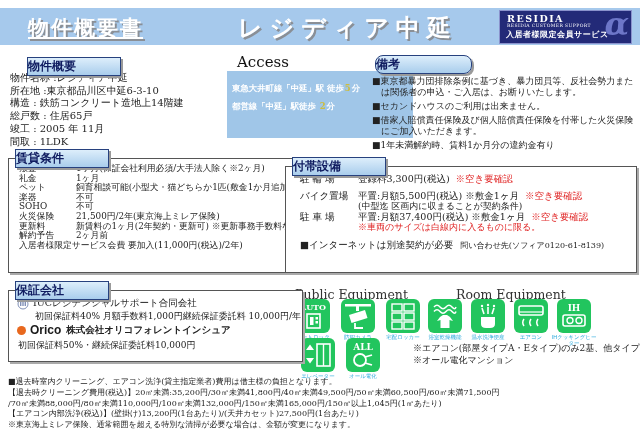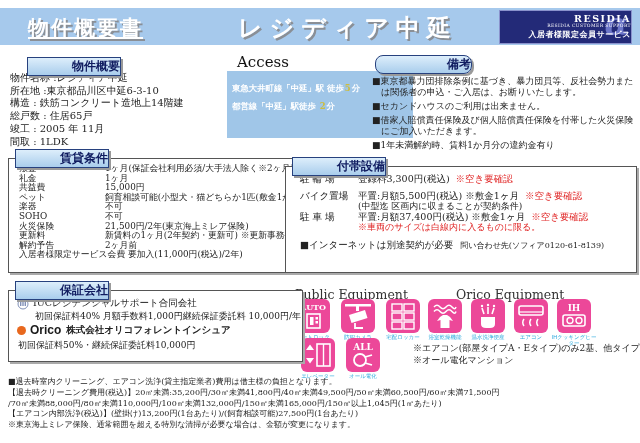--- a/index.html
+++ b/index.html
@@ -1,52 +1,52 @@
 <!DOCTYPE html>
 <html><head>
 <meta charset="utf-8">
 <style>
   html,body{margin:0;padding:0;background:#fff;}
   #page{position:relative;width:640px;height:443px;background:#fff;overflow:hidden;
         font-family:"DejaVu Serif","Liberation Serif",serif;color:#222;}
   
-  .topbar{position:absolute;left:0;top:8px;width:640px;height:37px;background:#a6c9ec;text-align:right;}
+  .topbar{position:absolute;left:0;top:8px;width:640px;height:37px;background:#a6c9ec;}
   .doc-title{position:absolute;left:28px;top:6px;font-size:21px;font-weight:bold;color:#fff;
              text-decoration:underline;text-shadow:2px 2px 0 #8a8f96;letter-spacing:2px;}
   .prop-title{position:absolute;left:238px;top:4px;font-size:24px;font-weight:bold;color:#fff;
               letter-spacing:7px;text-shadow:2px 2px 0 #8a8f96;white-space:nowrap;}
   .logo{position:absolute;right:8px;top:2px;width:131px;height:32px;background:#232a78;
         border:1px solid #8a92cc;overflow:hidden;}
   .logo-alpha{position:absolute;right:2px;top:-6px;font-size:32px;font-style:italic;
               font-weight:bold;color:#6d76c8;}
   .logo-brand{position:relative;color:#fff;font-size:9.5px;font-weight:bold;letter-spacing:1.5px;
               margin:3px 0 0 7px;line-height:9px;}
   .logo-sub{position:relative;color:#fff;font-size:4.5px;margin-left:7px;letter-spacing:.4px;line-height:6px;}
   .logo-service{position:relative;color:#fff;font-size:8px;font-weight:bold;margin-left:6px;
                 letter-spacing:.5px;line-height:10px;}
   
   .sec-head{position:absolute;height:17px;background:linear-gradient(#ddeefb,#a9cdec);
             border:1px solid #27417e;box-shadow:2px 2px 0 #9a9a9a;color:#101c60;
-            font-weight:bold;font-size:12px;text-align:right;line-height:17px;z-index:3;}
+            font-weight:bold;font-size:12px;text-align:left;line-height:17px;z-index:3;}
   
   .box{position:absolute;background:#fff;border:1px solid #555;box-shadow:2px 2px 0 #aaa;z-index:1;}
   
   .ov-lines{position:absolute;left:10px;top:72px;font-size:10px;line-height:12.7px;white-space:nowrap;}
   
   .access-head{position:absolute;left:237px;top:53px;font-size:15px;color:#111;}
   .access-box{position:absolute;left:227px;top:71px;width:139px;height:67px;background:#a0c6e8;padding-left:47px;}
   .access-line{position:absolute;left:5px;font-size:8.4px;font-weight:bold;color:#fff;white-space:nowrap;}
   .acc-num{color:#cdbd3e;padding:0 1px;}
   
   .remarks{position:absolute;left:372px;top:76px;width:266px;font-size:9px;line-height:11px;}
   .remarks p{margin:0 0 3px 0;padding-left:9px;text-indent:-9px;}
   
   .lease-box{left:8px;top:158px;width:301px;height:113px;}
   .lease-rows{position:absolute;left:10px;top:5px;font-size:8.8px;line-height:9.6px;}
-  .lease-row{display:flex;white-space:nowrap;gap:29px;}
+  .lease-row{display:flex;white-space:nowrap;}
   .ll{flex:0 0 57px;}
   .lease-footer{white-space:nowrap;}
   
   .fac-box{left:285px;top:166px;width:350px;height:105px;}
   .fac-line{position:absolute;left:14px;display:flex;font-size:9.5px;white-space:nowrap;}
   .fl{width:58px;}
   .fr{color:#e02424;margin-left:6px;}
   .fac-sub{position:absolute;left:72px;font-size:9px;white-space:nowrap;}
   .fac-subred{position:absolute;left:72px;font-size:9px;color:#e02424;white-space:nowrap;}
   .fac-inet{position:absolute;left:14px;font-size:9.5px;white-space:nowrap;}
@@ -55,21 +55,21 @@
   .guar-box{left:8px;top:290px;width:293px;height:70px;}
   .g-row1{position:absolute;left:8px;top:6px;font-size:9.5px;white-space:nowrap;display:flex;align-items:center;}
   .g-det1{position:absolute;left:26px;top:19px;font-size:9px;white-space:nowrap;}
   .g-row2{position:absolute;left:8px;top:32px;font-size:9.5px;font-weight:bold;white-space:nowrap;display:flex;align-items:center;}
   .orico-dot{display:inline-block;width:9px;height:9px;border-radius:50%;background:#e8681e;margin-right:4px;}
   .orico-brand{font-family:"Liberation Sans",sans-serif;font-size:12px;font-weight:bold;color:#1a1a1a;margin-right:5px;}
   .g-det2{position:absolute;left:9px;top:48px;font-size:9px;white-space:nowrap;}
   
   .eq-heading{position:absolute;font-size:12.5px;color:#333;}
   .eq-icon{position:absolute;width:34px;}
-  .eq-tile{width:34px;height:34px;background:#ec4899;border-radius:6px;display:flex;align-items:center;justify-content:center;}
+  .eq-tile{width:34px;height:34px;background:#22c55e;border-radius:6px;display:flex;align-items:center;justify-content:center;}
   .eq-label{width:48px;margin-left:-7px;margin-top:1px;font-size:5.5px;line-height:6px;color:#29a8dc;
             text-align:center;font-family:"Liberation Sans",sans-serif;}
   .eq-note{position:absolute;left:413px;font-size:9px;white-space:nowrap;}
   
   .footnotes{position:absolute;left:8px;top:377px;font-size:8px;line-height:10.8px;color:#222;white-space:nowrap;}
 </style>
 </head>
 <body>
 
 <div id="page">
@@ -118,24 +118,20 @@
     <div class="lease-rows">
       <div class="lease-row">
           <span class="ll">敷金</span>
           <span class="lv">1ヶ月(保証会社利用必須/大手法人除く※2ヶ月)</span>
         </div>
       <div class="lease-row">
           <span class="ll">礼金</span>
           <span class="lv">1ヶ月</span>
         </div>
       <div class="lease-row">
-          <span class="ll">共益費</span>
-          <span class="lv">15,000円</span>
-        </div>
-      <div class="lease-row">
           <span class="ll">ペット</span>
           <span class="lv">飼育相談可能(小型犬・猫どちらか1匹(敷金1か月追加)</span>
         </div>
       <div class="lease-row">
           <span class="ll">楽器</span>
           <span class="lv">不可</span>
         </div>
       <div class="lease-row">
           <span class="ll">SOHO</span>
           <span class="lv">不可</span>
@@ -195,21 +191,21 @@
     <div class="g-det1">初回保証料40% 月額手数料1,000円継続保証委託料 10,000円/年</div>
     <div class="g-row2">
       <span class="orico-dot"></span>
       <span class="orico-brand">Orico</span>
       <span>株式会社オリコフォレントインシュア</span>
     </div>
     <div class="g-det2">初回保証料50%・継続保証委託料10,000円</div>
   </div>
 
   <div class="eq-heading" style="left:295px;top:287px;">Public Equipment</div>
-  <div class="eq-heading" style="left:456px;top:287px;">Orico Equipment</div>
+  <div class="eq-heading" style="left:456px;top:287px;">Room Equipment</div>
 
   <div class="eq-icon" style="left:296px;top:299px;">
     <div class="eq-tile">
       <svg width="30" height="30" viewBox="0 0 30 30">
         <text x="15" y="9" font-size="8" font-weight="bold" fill="#fff" text-anchor="middle">AUTO</text>
         <rect x="9" y="13" width="13" height="14" fill="none" stroke="#fff" stroke-width="1.6"></rect>
         <rect x="12" y="16" width="3.5" height="8" fill="#fff"></rect>
         <rect x="17.5" y="16" width="2.5" height="2.5" fill="#fff"></rect>
         <rect x="17.5" y="20" width="2.5" height="2.5" fill="#fff"></rect>
       </svg>
@@ -311,17 +307,17 @@
     <div class="eq-label">IHクッキングヒーター</div>
   </div>
 
   <div class="eq-note" style="top:342px;">※エアコン(部屋タイプA・Eタイプ)のみ2基、他タイプは1基</div>
   <div class="eq-note" style="top:354px;">※オール電化マンション</div>
 
   <div class="footnotes">
     <div>■退去時室内クリーニング、エアコン洗浄(貸主指定業者)費用は借主様の負担となります。</div>
     <div>【退去時クリーニング費用(税込)】20㎡未満:35,200円/30㎡未満41,800円/40㎡未満49,500円/50㎡未満60,500円/60㎡未満71,500円</div>
     <div>/70㎡未満88,000円/80㎡未満110,000円/100㎡未満132,000円/150㎡未満165,000円/150㎡以上1,045円(1㎡あたり)</div>
-    <div>【エアコン内部洗浄(税込)】(壁掛け)13,200円(1台あたり)/(飼育相談可能)27,500円(1台あたり)</div>
+    <div>【エアコン内部洗浄(税込)】(壁掛け)13,200円(1台あたり)/(天井カセット)27,500円(1台あたり)</div>
     <div>※東京海上ミレア保険、通常範囲を超える特別な清掃が必要な場合は、金額が変更になります。</div>
   </div>
 
 </div>
 
 </body></html>

